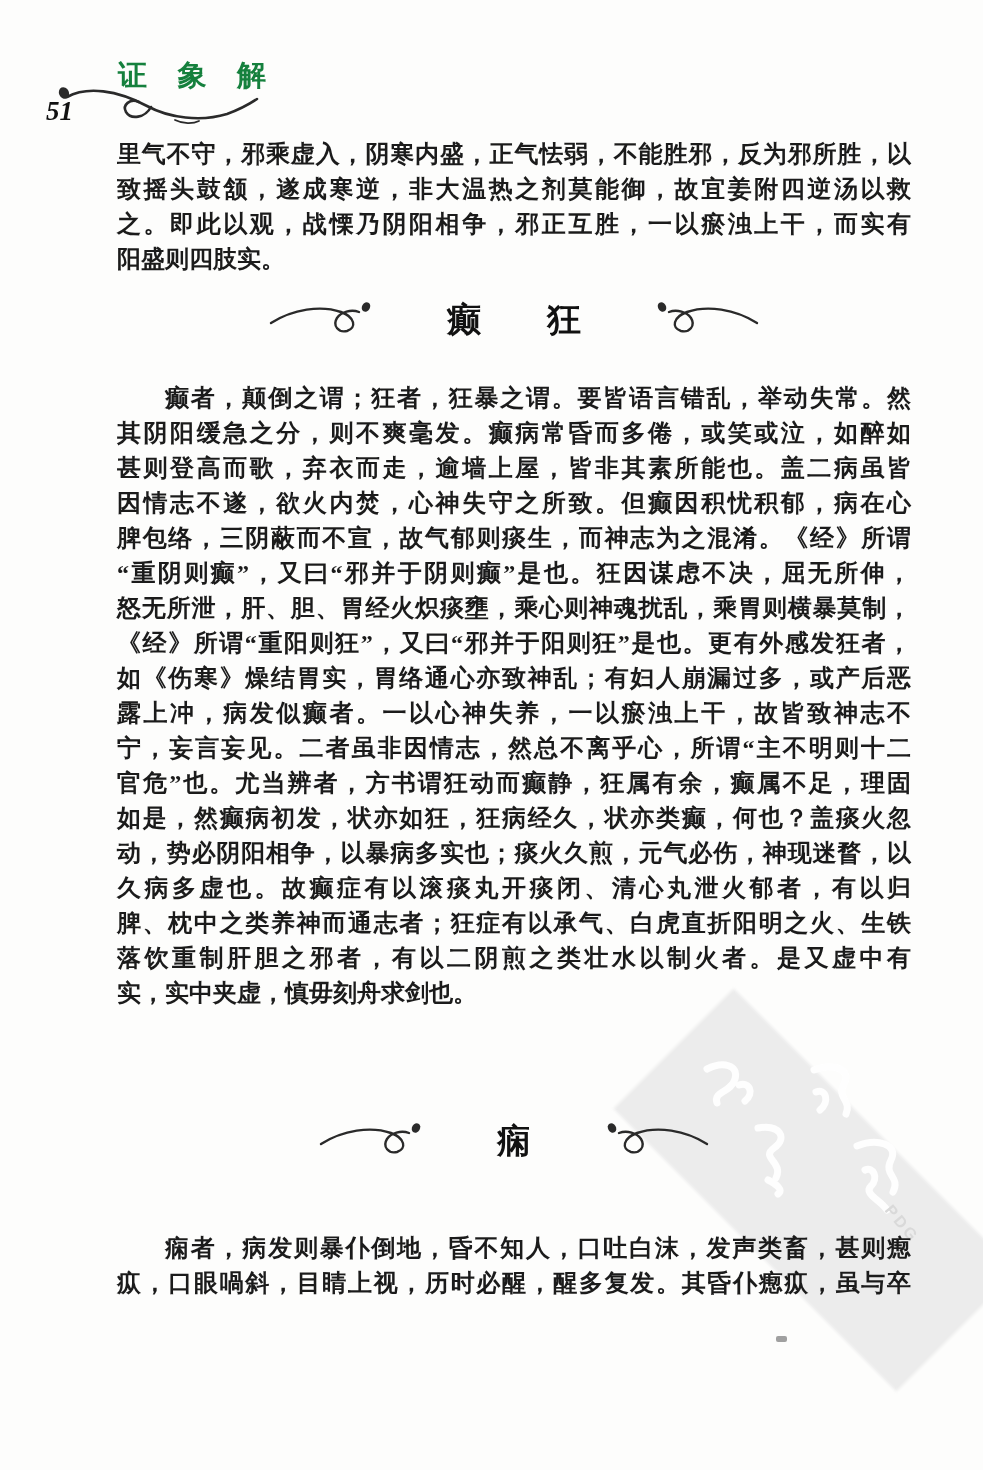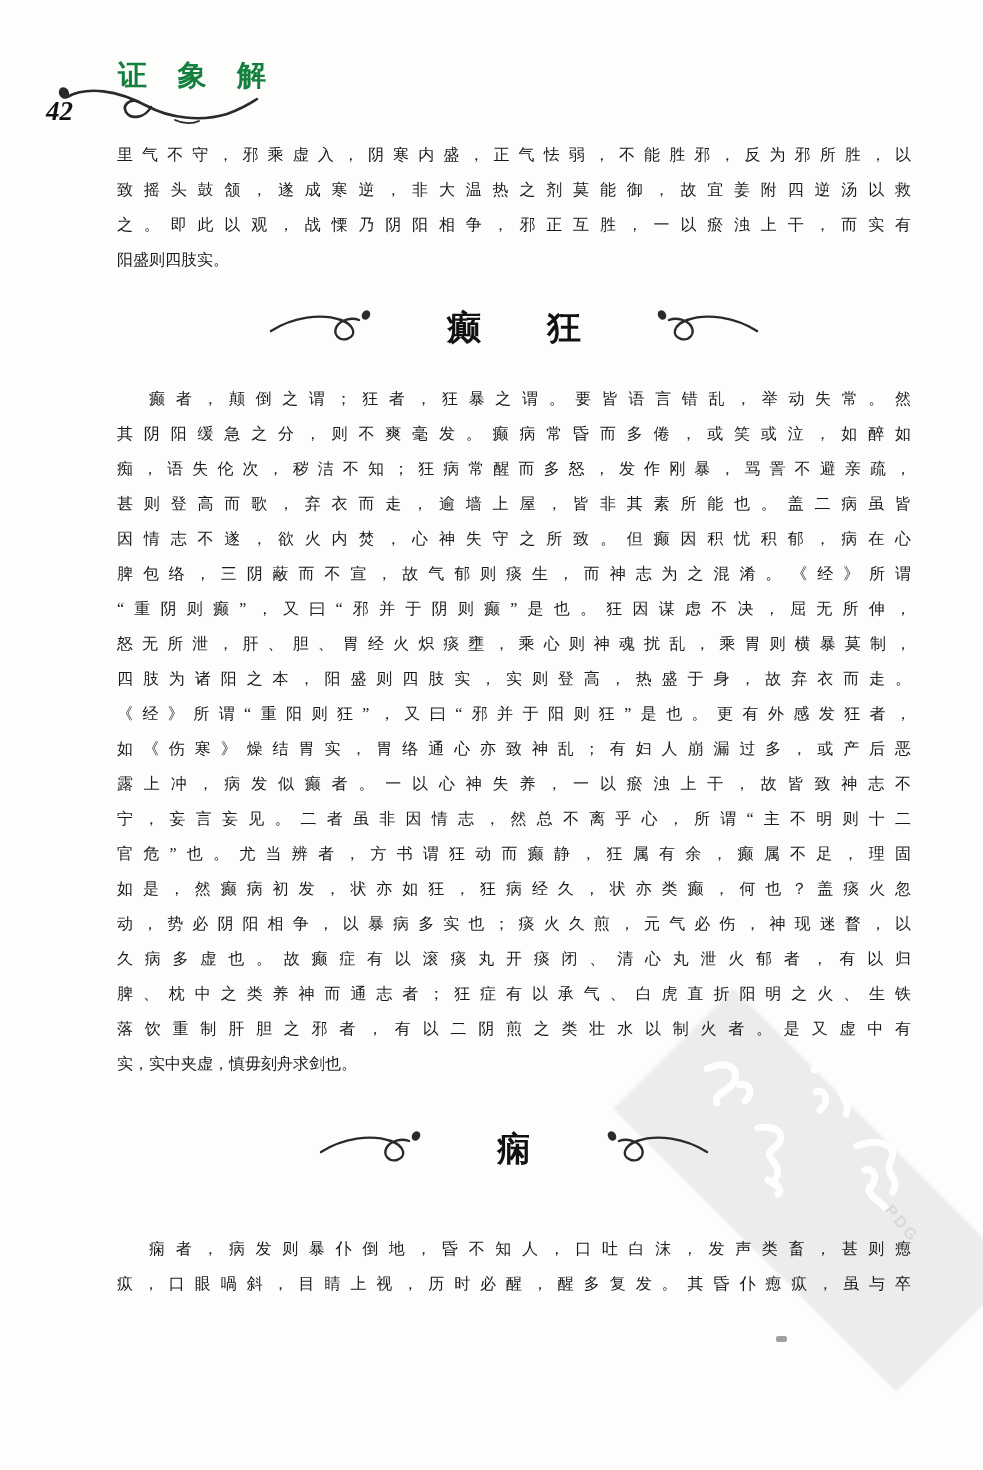--- a/index.html
+++ b/index.html
@@ -22,34 +22,34 @@
   }
   .page-number{
     position:absolute;left:46px;top:96px;
     font-size:27px;font-weight:bold;font-style:italic;color:#111;
   }
   .head-flourish{position:absolute;left:55px;top:80px;}
 
   
   .para{position:absolute;left:117px;width:794px;}
   .line{
-    font-size:16px;height:35px;line-height:35px;
+    font-size:24px;height:35px;line-height:35px;
     text-align:justify;text-align-last:justify;
-    white-space:nowrap;overflow:visible;
+    white-space:nowrap;overflow:visible;font-weight:bold;
   }
   .para.closed .line:last-child{text-align-last:left;}
   .para.indent .line:first-child{text-indent:2em;}
   #para-intro{top:137px;}
   #para-diankuang{top:381px;}
   #para-xian{top:1201px;margin-top:30px;}
 
   
   .section-heading{
     position:absolute;left:117px;width:794px;height:62px;
-    display:flex;align-items:center;justify-content:center;gap:4px;
+    display:flex;align-items:flex-start;justify-content:center;gap:4px;
   }
   #heading-diankuang{top:297px;}
   #heading-xian{top:1118px;}
   .heading-text{
     font-size:34px;font-weight:bold;color:#111;
     letter-spacing:1.94em;padding-left:1.94em;white-space:nowrap;
   }
   .flourish-right{transform:scaleX(-1);}
 
   
@@ -99,21 +99,21 @@
         <path d="M14 16 C 34 8, 56 14, 48 30 C 40 46, 58 46, 50 62"></path>
         <path d="M22 40 C 30 36, 36 48, 28 56 C 20 64, 38 70, 44 80"></path>
       </g>
     </svg>
     <div class="wm-letters">PDG</div>
     <div class="speck"></div>
   </div>
 
   <div class="running-head">
     <div class="book-title">证象解</div>
-    <div class="page-number">42</div>
+    <div class="page-number">51</div>
     <svg class="head-flourish" width="205" height="48" viewBox="0 0 205 48">
       <g fill="none" stroke="#2a2a2a" stroke-width="2.6" stroke-linecap="round">
         <path d="M12 17 C 32 6, 62 10, 92 26 C 114 38, 146 42, 172 34 C 186 29, 196 23, 202 19"></path>
         <path d="M96 27 C 90 38, 76 40, 71 32 C 67 25, 75 18, 84 22"></path>
         <path d="M120 40 C 128 44, 138 44, 144 41" stroke-width="1.8"></path>
       </g>
       <ellipse cx="9" cy="13" rx="5" ry="6" fill="#2a2a2a" transform="rotate(-25 9 13)"></ellipse>
     </svg>
   </div>
 
@@ -136,27 +136,25 @@
       <g fill="none" stroke="#2a2a2a" stroke-width="2.4" stroke-linecap="round">
         <path d="M2 26 C 24 12, 52 8, 72 15 C 86 20, 88 31, 78 34 C 70 36, 63 29, 68 21 C 72 15, 82 12, 90 15"></path>
       </g>
       <ellipse cx="97" cy="10" rx="4" ry="5" fill="#2a2a2a" transform="rotate(30 97 10)"></ellipse>
     </svg>
   </div>
 
   <div class="para closed indent" id="para-diankuang">
       <div class="line">癫者，颠倒之谓；狂者，狂暴之谓。要皆语言错乱，举动失常。然</div>
       <div class="line">其阴阳缓急之分，则不爽毫发。癫病常昏而多倦，或笑或泣，如醉如</div>
-      <div class="line">痴，语失伦次，秽洁不知；狂病常醒而多怒，发作刚暴，骂詈不避亲疏，</div>
       <div class="line">甚则登高而歌，弃衣而走，逾墙上屋，皆非其素所能也。盖二病虽皆</div>
       <div class="line">因情志不遂，欲火内焚，心神失守之所致。但癫因积忧积郁，病在心</div>
       <div class="line">脾包络，三阴蔽而不宣，故气郁则痰生，而神志为之混淆。《经》所谓</div>
       <div class="line">“重阴则癫”，又曰“邪并于阴则癫”是也。狂因谋虑不决，屈无所伸，</div>
       <div class="line">怒无所泄，肝、胆、胃经火炽痰壅，乘心则神魂扰乱，乘胃则横暴莫制，</div>
-      <div class="line">四肢为诸阳之本，阳盛则四肢实，实则登高，热盛于身，故弃衣而走。</div>
       <div class="line">《经》所谓“重阳则狂”，又曰“邪并于阳则狂”是也。更有外感发狂者，</div>
       <div class="line">如《伤寒》燥结胃实，胃络通心亦致神乱；有妇人崩漏过多，或产后恶</div>
       <div class="line">露上冲，病发似癫者。一以心神失养，一以瘀浊上干，故皆致神志不</div>
       <div class="line">宁，妄言妄见。二者虽非因情志，然总不离乎心，所谓“主不明则十二</div>
       <div class="line">官危”也。尤当辨者，方书谓狂动而癫静，狂属有余，癫属不足，理固</div>
       <div class="line">如是，然癫病初发，状亦如狂，狂病经久，状亦类癫，何也？盖痰火忽</div>
       <div class="line">动，势必阴阳相争，以暴病多实也；痰火久煎，元气必伤，神现迷瞀，以</div>
       <div class="line">久病多虚也。故癫症有以滚痰丸开痰闭、清心丸泄火郁者，有以归</div>
       <div class="line">脾、枕中之类养神而通志者；狂症有以承气、白虎直折阳明之火、生铁</div>
       <div class="line">落饮重制肝胆之邪者，有以二阴煎之类壮水以制火者。是又虚中有</div>

